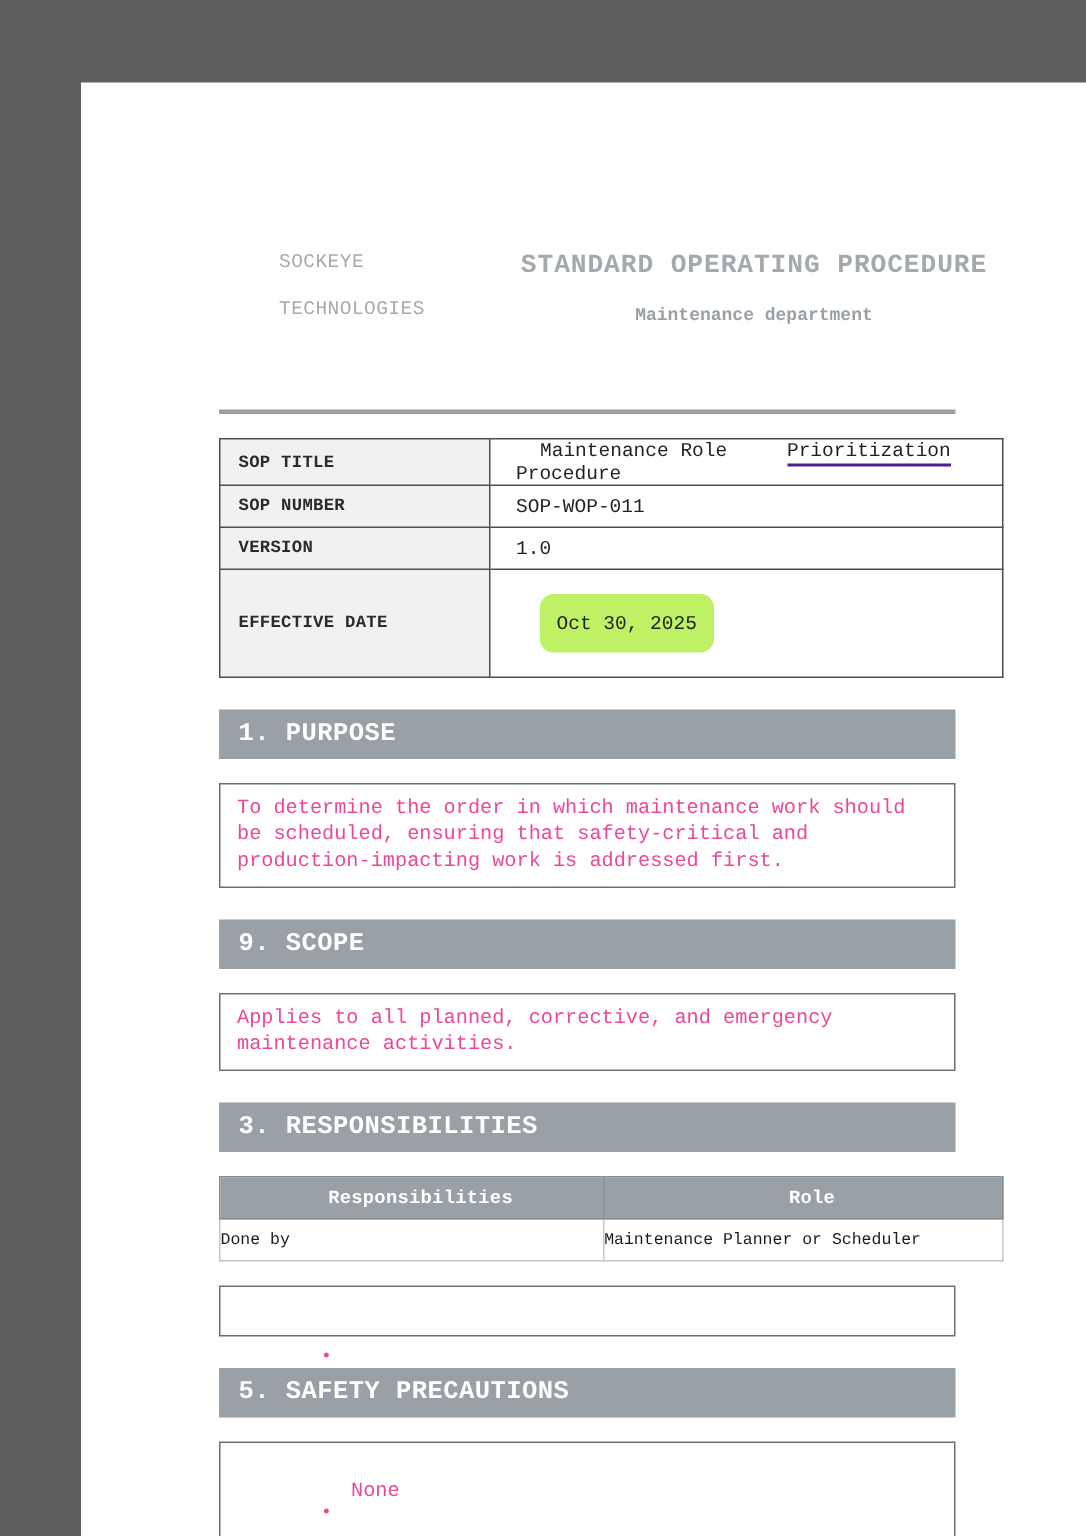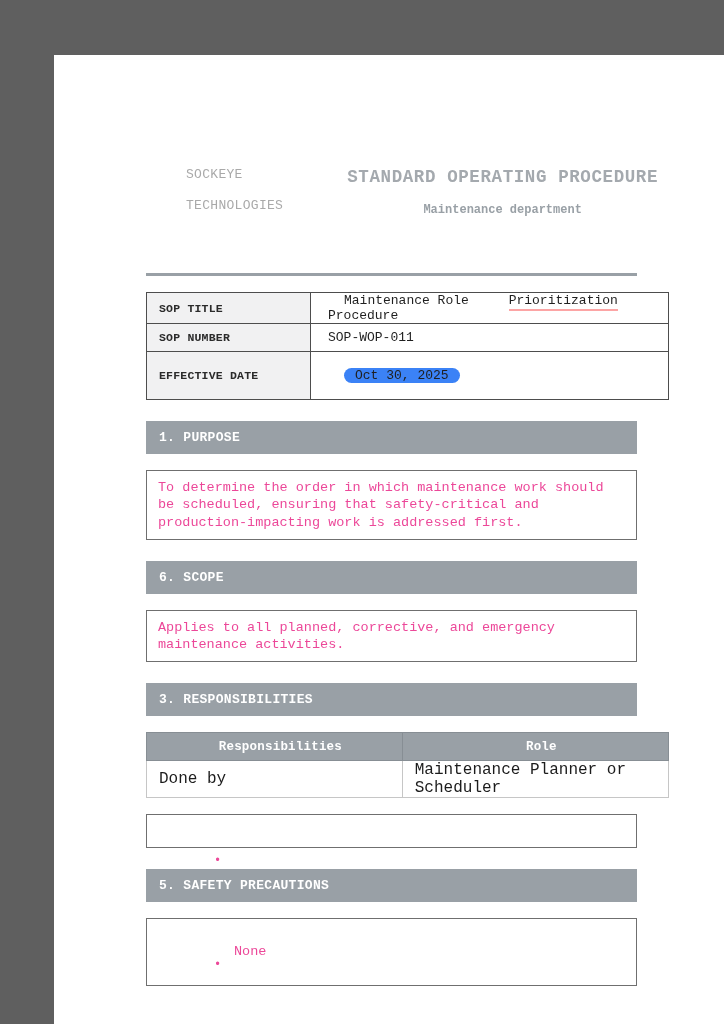--- a/index.html
+++ b/index.html
@@ -61,54 +61,54 @@
     margin-top: 16px;
     width: 100%;
     border-collapse: collapse;
   }
   table.info td {
     border: 1px solid #4d4d4d;
     height: 28px;
     vertical-align: middle;
   }
   table.info td.lbl {
-    width: 164px;
+    width: 180px;
     background: #f1f1f2;
     font-weight: bold;
     font-size: 11.5px;
     color: #2b2b2b;
     padding-left: 12px;
     letter-spacing: 0.2px;
   }
   table.info td.val {
     font-size: 13px;
     color: #1f1f1f;
     padding-left: 17px;
   }
   .misspelled {
-    border-bottom: 2px solid #fca5a5;
+    border-bottom: 2px solid #4c1d95;
     padding-bottom: 0.5px;
   }
   .date-pill {
     display: inline-block;
-    background: #3b82f6;
+    background: #bef264;
     border-radius: 9px;
-    padding: 0 11px;
+    padding: 12px 11px;
     font-size: 13px;
     color: #1f1f1f;
   }
 
   
   .section-bar {
     margin-top: 21px;
     height: 33px;
     background: #99a0a6;
     color: #ffffff;
     font-weight: bold;
-    font-size: 13px;
+    font-size: 17px;
     letter-spacing: 0.3px;
     display: flex;
     align-items: center;
     padding-left: 13px;
   }
   .section-box {
     margin-top: 7px;
     border: 1px solid #6f6f6f;
     padding: 8px 11px;
     font-size: 13.5px;
@@ -145,24 +145,23 @@
     color: #ffffff;
     font-size: 12.5px;
     font-weight: bold;
     text-align: center;
     height: 28px;
     padding-left: 12px;
     border: 1px solid #878e94;
     letter-spacing: 0.2px;
   }
   table.resp td {
-    font-size: 16px;
+    font-size: 11px;
     color: #1c1c1c;
     height: 28px;
-    padding-left: 12px;
     border: 1px solid #c6c6c6;
     vertical-align: middle;
   }
   table.resp .col-a { width: 49%; }
   table.resp .col-b { width: 51%; }
 </style>
 </head>
 <body>
 
 <div class="page">
@@ -185,30 +184,34 @@
       <tbody>
         <tr>
           <td class="lbl">SOP TITLE</td>
           <td class="val"><span>Maintenance Role </span><span class="misspelled">Prioritization</span><span> Procedure</span></td>
         </tr>
         <tr>
           <td class="lbl">SOP NUMBER</td>
           <td class="val">SOP-WOP-011</td>
         </tr>
         <tr>
+          <td class="lbl">VERSION</td>
+          <td class="val">1.0</td>
+        </tr>
+        <tr>
           <td class="lbl">EFFECTIVE DATE</td>
           <td class="val"><span class="date-pill">Oct 30, 2025</span></td>
         </tr>
       </tbody>
     </table>
 
     <div class="section-bar">1. PURPOSE</div>
     <div class="section-box box-purpose">To determine the order in which maintenance work should be scheduled, ensuring that safety-critical and production-impacting work is addressed first.</div>
 
-    <div class="section-bar">6. SCOPE</div>
+    <div class="section-bar">9. SCOPE</div>
     <div class="section-box box-scope">Applies to all planned, corrective, and emergency maintenance activities.</div>
 
     <div class="section-bar">3. RESPONSIBILITIES</div>
     <table class="resp">
       <thead>
         <tr>
           <th class="col-a">Responsibilities</th>
           <th class="col-b">Role</th>
         </tr>
       </thead>

